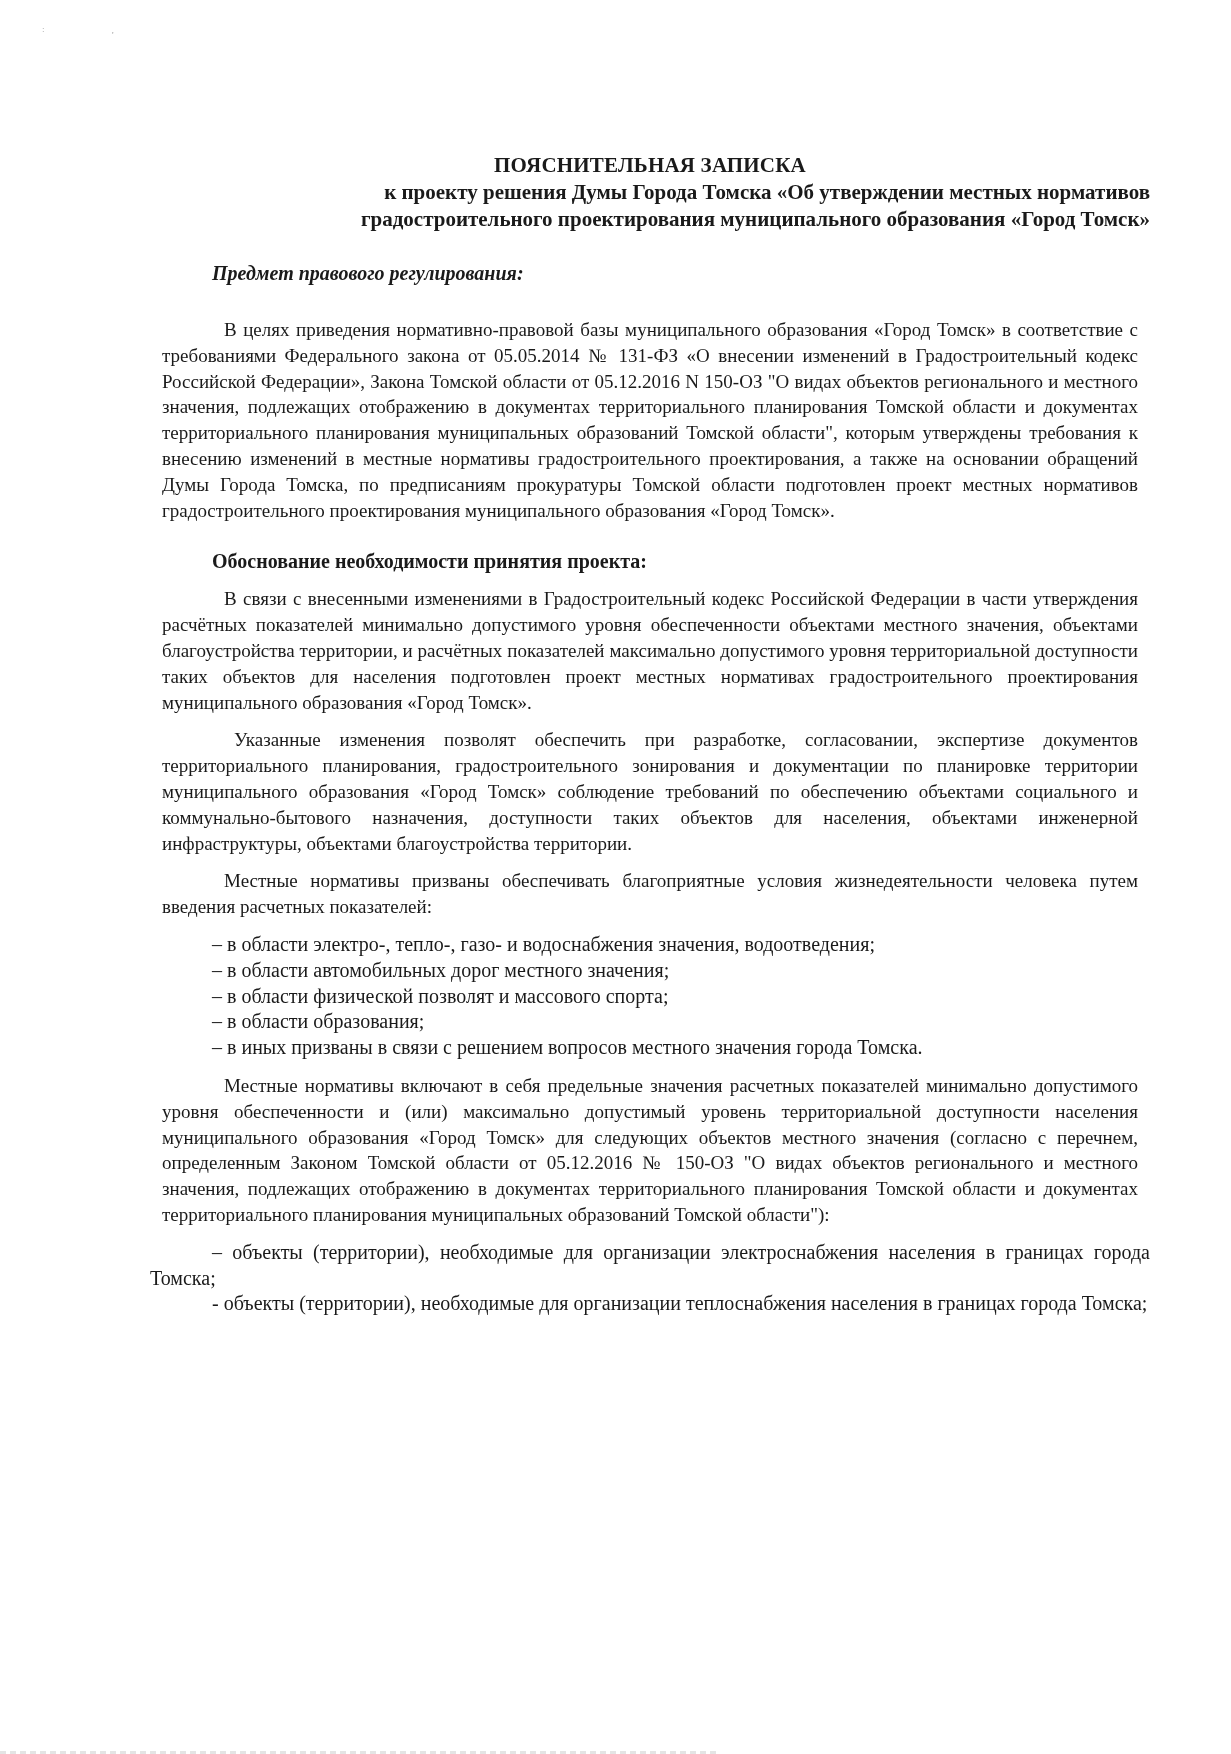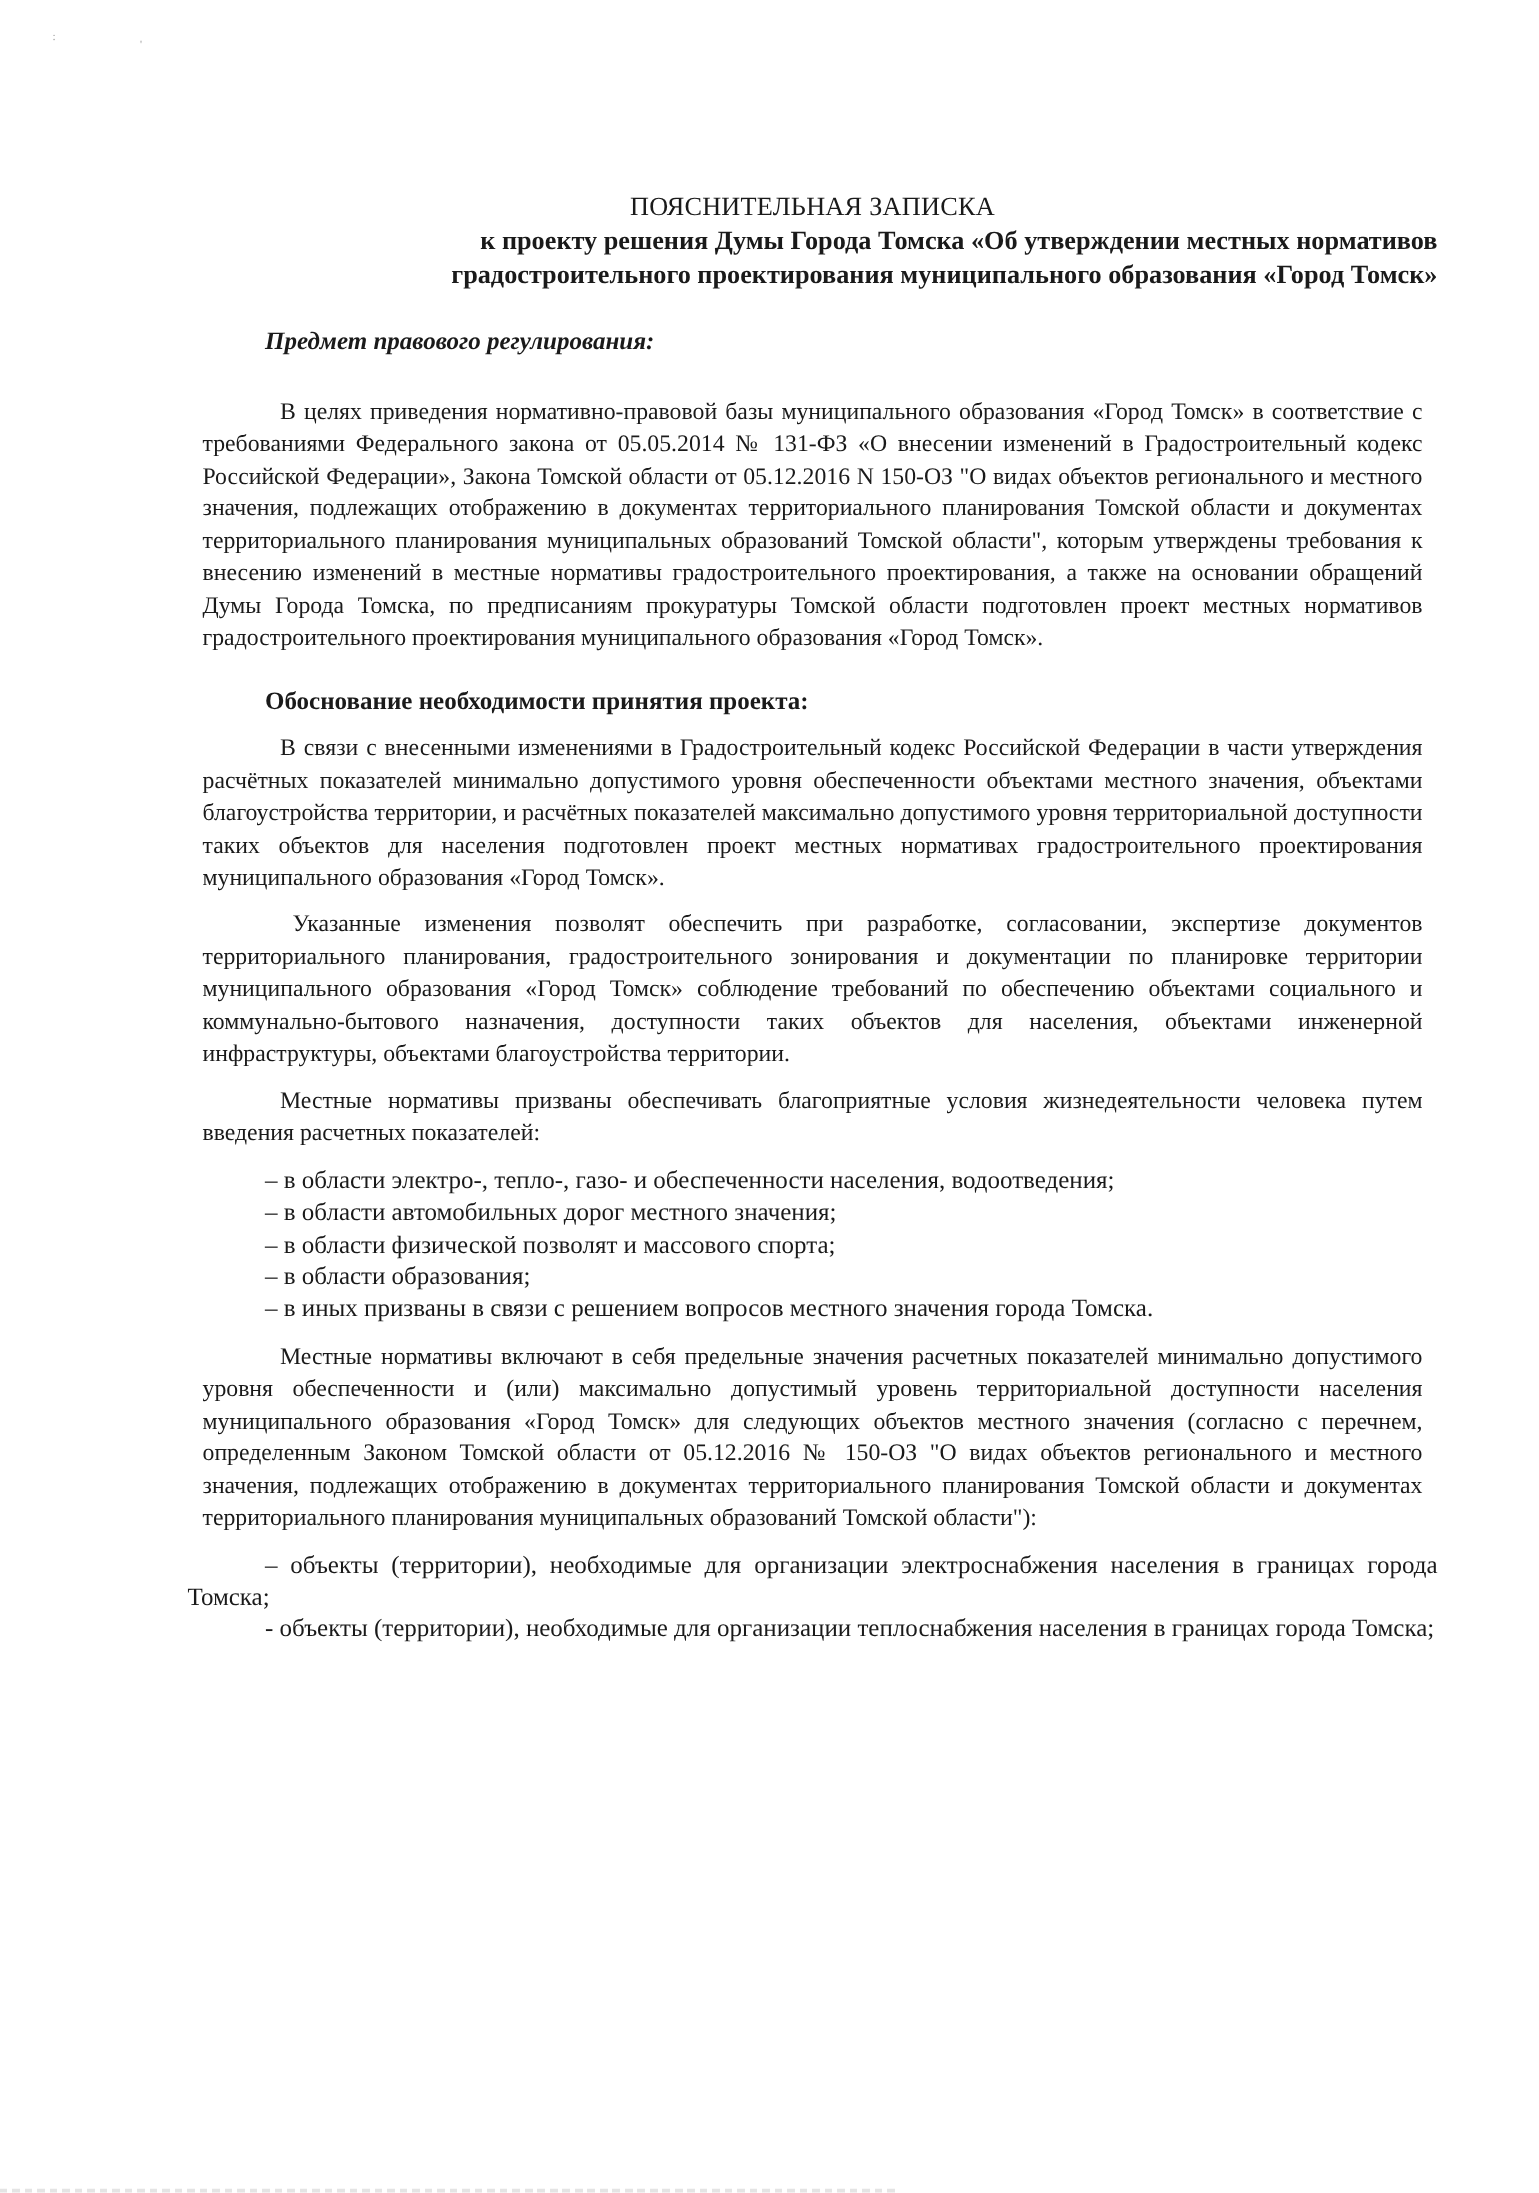--- a/index.html
+++ b/index.html
@@ -35,21 +35,21 @@
       background: repeating-linear-gradient(90deg, #e4e4e4 0 6px, #ffffff 6px 10px);
     }
     .content {
       position: absolute;
       left: 150px;
       top: 152px;
       width: 1000px;
     }
     .title {
       text-align: center;
-      font-weight: normal;
+      font-weight: bold;
       font-size: 21px;
       line-height: 27px;
       margin: 0;
       letter-spacing: 0.2px;
     }
     .subtitle {
       text-align: right;
       font-weight: bold;
       font-size: 21px;
       line-height: 27px;
@@ -105,21 +105,21 @@
       <p class="body first">В целях приведения нормативно-правовой базы муниципального образования «Город Томск» в соответствие с требованиями Федерального закона от 05.05.2014 № 131-ФЗ «О внесении изменений в Градостроительный кодекс Российской Федерации», Закона Томской области от 05.12.2016 N 150-ОЗ "О видах объектов регионального и местного значения, подлежащих отображению в документах территориального планирования Томской области и документах территориального планирования муниципальных образований Томской области", которым утверждены требования к внесению изменений в местные нормативы градостроительного проектирования, а также на основании обращений Думы Города Томска, по предписаниям прокуратуры Томской области подготовлен проект местных нормативов градостроительного проектирования муниципального образования «Город Томск».</p>
     </section>
 
     <section>
       <h2 class="section-heading h2">Обоснование необходимости принятия проекта:</h2>
       <p class="body">В связи с внесенными изменениями в Градостроительный кодекс Российской Федерации в части утверждения расчётных показателей минимально допустимого уровня обеспеченности объектами местного значения, объектами благоустройства территории, и расчётных показателей максимально допустимого уровня территориальной доступности таких объектов для населения подготовлен проект местных нормативах градостроительного проектирования муниципального образования «Город Томск».</p>
       <p class="body indent-wide">Указанные изменения позволят обеспечить при разработке, согласовании, экспертизе документов территориального планирования, градостроительного зонирования и документации по планировке территории муниципального образования «Город Томск» соблюдение требований по обеспечению объектами социального и коммунально-бытового назначения, доступности таких объектов для населения, объектами инженерной инфраструктуры, объектами благоустройства территории.</p>
       <p class="body">Местные нормативы призваны обеспечивать благоприятные условия жизнедеятельности человека путем введения расчетных показателей:</p>
 
       <div>
-        <div class="list-item">– в области электро-, тепло-, газо- и обеспеченности населения, водоотведения;</div>
+        <div class="list-item">– в области электро-, тепло-, газо- и водоснабжения значения, водоотведения;</div>
         <div class="list-item">– в области автомобильных дорог местного значения;</div>
         <div class="list-item">– в области физической позволят и массового спорта;</div>
         <div class="list-item">– в области образования;</div>
         <div class="list-item">– в иных призваны в связи с решением вопросов местного значения города Томска.</div>
       </div>
 
       <p class="body">Местные нормативы включают в себя предельные значения расчетных показателей минимально допустимого уровня обеспеченности и (или) максимально допустимый уровень территориальной доступности населения муниципального образования «Город Томск» для следующих объектов местного значения (согласно с перечнем, определенным Законом Томской области от 05.12.2016 № 150-ОЗ "О видах объектов регионального и местного значения, подлежащих отображению в документах территориального планирования Томской области и документах территориального планирования муниципальных образований Томской области"):</p>
 
       <div>
         <p class="obj">– объекты (территории), необходимые для организации электроснабжения населения в границах города Томска;</p>

